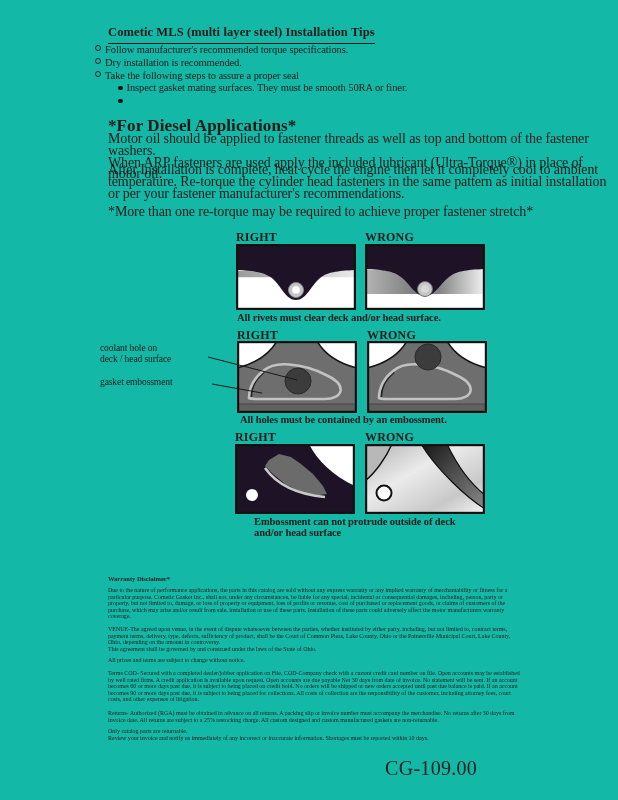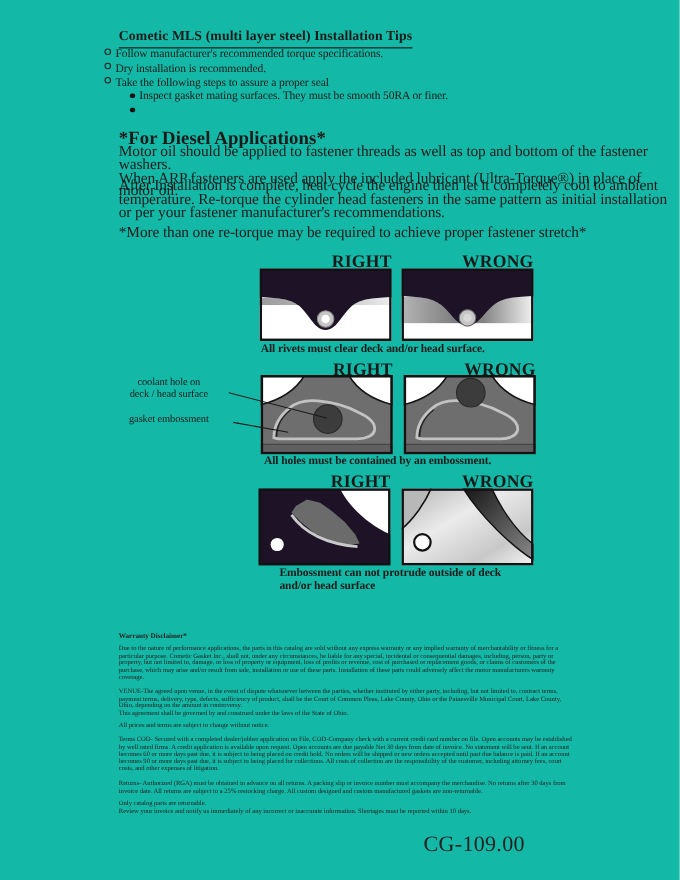--- a/index.html
+++ b/index.html
@@ -24,24 +24,24 @@
   .marker-f{
     display:inline-block;width:4.5px;height:4.5px;background:#111;border-radius:50%;
     margin-right:4px;position:relative;top:-1px;
   }
   .h2{left:108px;top:116px;font-size:17px;font-weight:bold;letter-spacing:0.1px;}
   .body-par{left:108px;width:510px;font-size:14px;line-height:11.8px;letter-spacing:-0.12px;}
   .p1{top:133px;}
   .p2{top:164px;}
   .note{top:206px;}
 
-  .fig-label{font-size:16px;font-weight:bold;text-align:right;width:120px;letter-spacing:0.2px;}
+  .fig-label{font-size:12px;font-weight:bold;text-align:left;width:120px;letter-spacing:0.2px;}
   .fig-caption{font-size:10.5px;font-weight:bold;letter-spacing:-0.1px;line-height:11px;}
   .panel{display:block;}
-  .side-label{left:100px;width:107px;text-align:center;font-size:9.5px;line-height:10.5px;letter-spacing:-0.1px;}
+  .side-label{left:100px;width:107px;text-align:left;font-size:9.5px;line-height:10.5px;letter-spacing:-0.1px;}
 
   .fineprint{left:108px;width:414px;font-size:6px;line-height:6.6px;letter-spacing:-0.02px;color:#222;}
   .fp-head{font-size:6.5px;font-weight:bold;}
   .pagenum{left:385px;top:757px;font-size:20px;letter-spacing:0.3px;color:#222;}
 </style>
 </head>
 <body>
 
 <div id="page">
 

